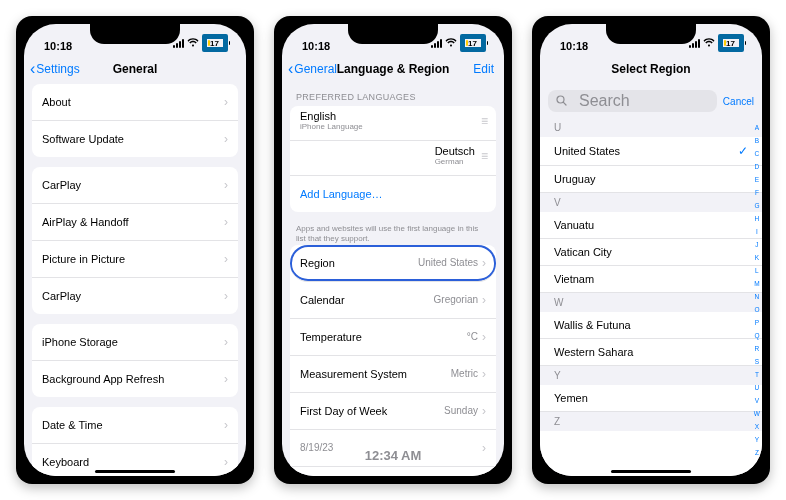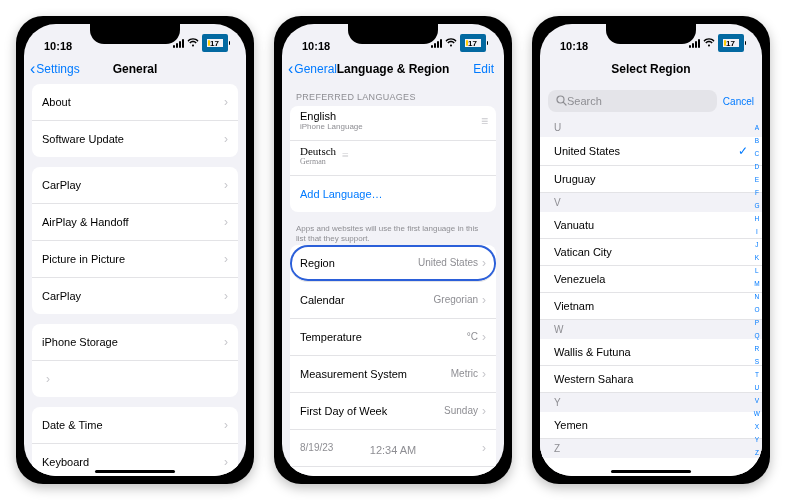--- a/index.html
+++ b/index.html
@@ -11,21 +11,21 @@
     height: 500px;
     box-sizing: border-box;
     display: flex;
     gap: 20px;
     justify-content: center;
   }
   .phone {
     width: 238px;
     height: 468px;
     background: #000;
-    border-radius: 27px;
+    border-radius: 16px;
     padding: 8px;
     box-sizing: border-box;
     position: relative;
     box-shadow: 0 4px 12px rgba(0,0,0,0.25);
   }
   .notch {
     position: absolute;
     top: 8px;
     left: 50%;
     transform: translateX(-50%);
@@ -128,40 +128,40 @@
     border-radius: 18px;
   }
   .home-indicator {
     position:absolute; bottom:3px; left:50%; transform:translateX(-50%);
     width:80px; height:3px; background:#000; border-radius:2px;
   }
   
   .search-row { display:flex; gap:6px; padding:6px 8px; align-items:center;}
   .search-field {
     flex:1; background:#e4e4e9; border-radius:8px; height:22px;
-    display:flex; align-items:center; padding:0 8px; color:#8e8e93; font-size:11px; gap:0;
+    display:flex; align-items:center; padding:0 8px; color:#8e8e93; font-size:16px; gap:12px;
   }
   .cancel { color:#007aff; font-size:10px; }
   .plain-list { background:#fff; }
   .plain-list .srow {
     padding:7px 14px; border-bottom:0.5px solid #e3e3e6; font-size:11px;
     display:flex; justify-content:space-between; align-items:center;
   }
   .plain-list .shdr {
     padding:4px 14px; font-size:10px; color:#8e8e93; background:#f2f2f7;
   }
   .check { color:#007aff; font-size:12px; }
   .index-bar {
     position:absolute; right:2px; top:100px; bottom:20px;
     display:flex; flex-direction:column; justify-content:space-between;
     font-size:6.5px; color:#007aff; text-align:center;
   }
   .time-bottom {
-    position:absolute; bottom:20px; left:50%; transform:translateX(-50%);
-    font-size:11px; color:#8e8e93;
+    position:absolute; bottom:13px; left:50%; transform:translateX(-50%);
+    font-size:13px; color:#8e8e93;font-weight:bold;
   }
 </style>
 </head>
 <body>
 
 <div class="phone">
   <div class="notch"></div>
   <div class="screen">
     <div class="status-bar">
       <span>10:18</span>
@@ -221,20 +221,21 @@
             <span class="label">CarPlay</span>
             <span class="chev-r">›</span>
           </div>
         </div>
         <div class="group">
           <div class="row">
             <span class="label">iPhone Storage</span>
             <span class="chev-r">›</span>
           </div>
           <div class="row">
+            <span class="label">Background App Refresh</span>
             <span class="chev-r">›</span>
           </div>
         </div>
         <div class="group">
           <div class="row">
             <span class="label">Date &amp; Time</span>
             <span class="chev-r">›</span>
           </div>
           <div class="row">
             <span class="label">Keyboard</span>
@@ -286,21 +287,21 @@
           <div class="row sub">
             <div style="display:flex;width:100%;justify-content:space-between;align-items:center;">
               <div>
                 <div class="label">English</div>
                 <div class="sub-label">iPhone Language</div>
               </div>
               <span class="hamburger">≡</span>
             </div>
           </div>
           <div class="row sub">
-            <div style="display:flex;width:100%;justify-content:flex-start;align-items:center;font-family:Liberation Serif, serif;">
+            <div style="display:flex;width:100%;justify-content:flex-end;align-items:center;">
               <div>
                 <div class="label">Deutsch</div>
                 <div class="sub-label">German</div>
               </div>
               <span class="hamburger">≡</span>
             </div>
           </div>
           <div class="row link">
             <span class="label">Add Language…</span>
           </div>
@@ -393,23 +394,20 @@
         </div>
         <div class="srow">
           <span>Uruguay</span>
         </div>
         <div class="shdr">V</div>
         <div class="srow">
           <span>Vanuatu</span>
         </div>
         <div class="srow">
           <span>Vatican City</span>
-        </div>
-        <div class="srow">
-          <span>Venezuela</span>
         </div>
         <div class="srow">
           <span>Vietnam</span>
         </div>
         <div class="shdr">W</div>
         <div class="srow">
           <span>Wallis &amp; Futuna</span>
         </div>
         <div class="srow">
           <span>Western Sahara</span>

